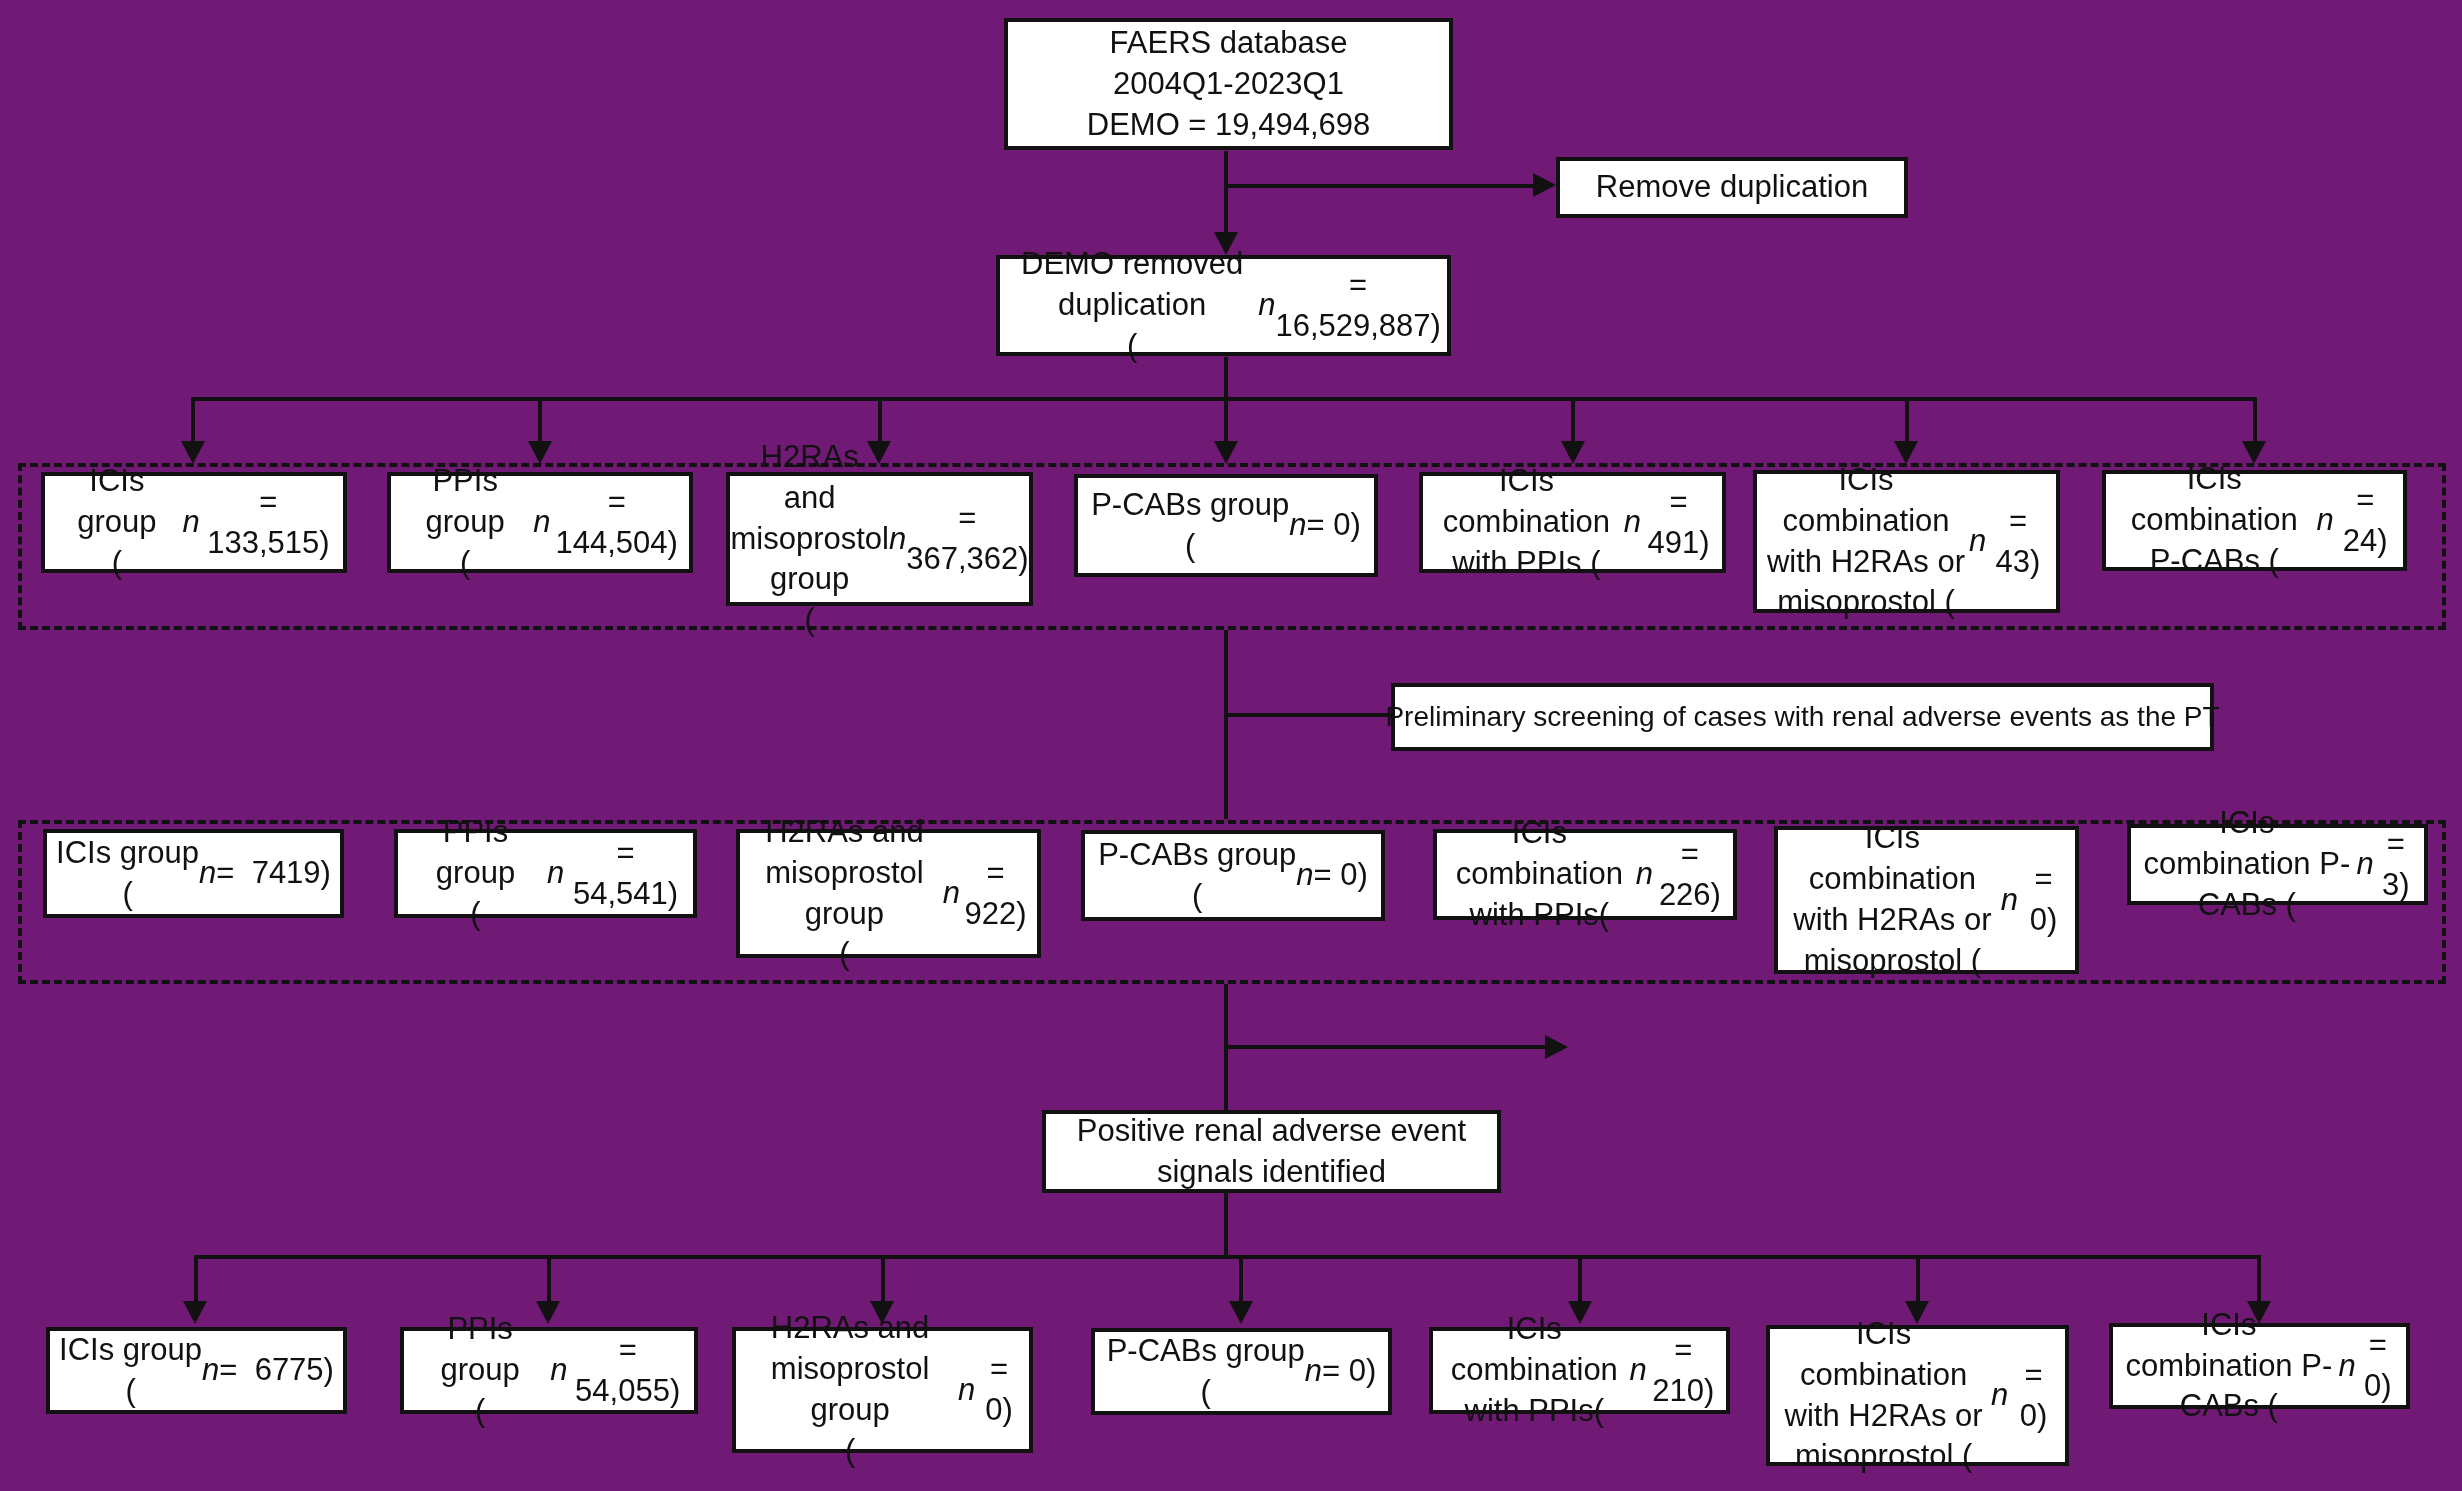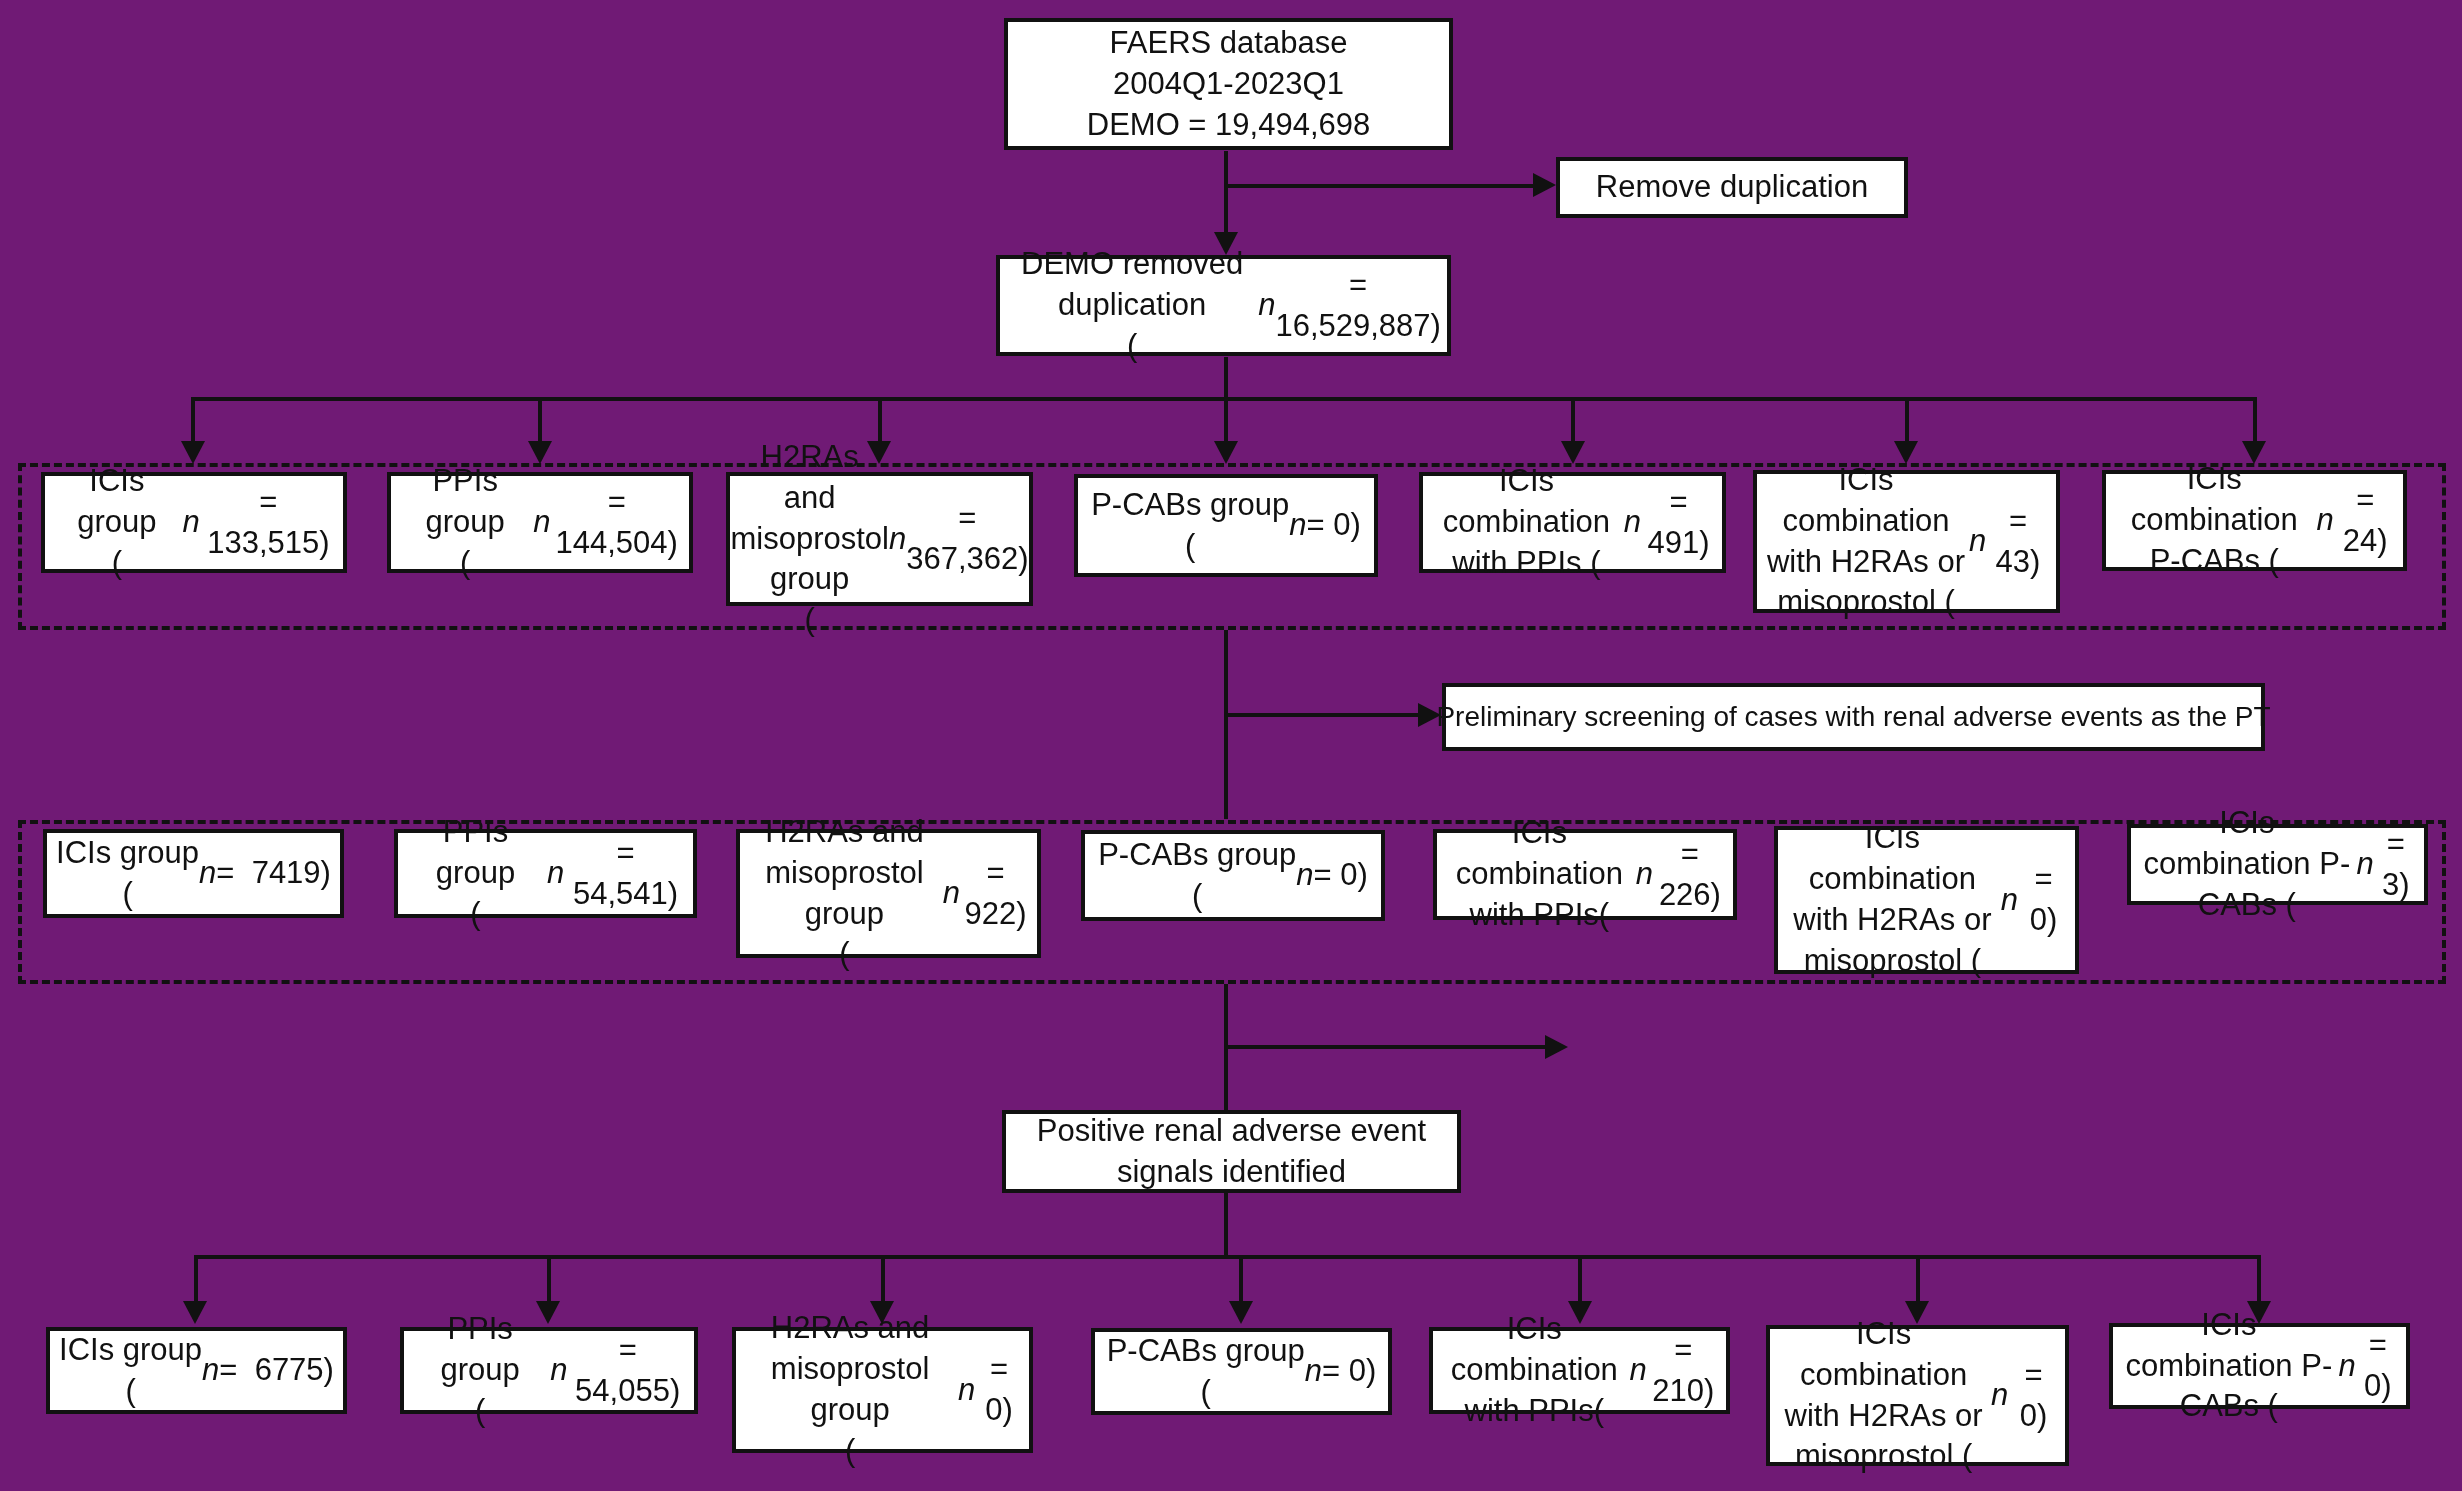--- a/index.html
+++ b/index.html
@@ -101,21 +101,21 @@
   <div class="box" style="left:1753px;top:470px;width:307px;height:143px">ICIs combination
 with H2RAs or
 misoprostol (<i>n</i> = 43)</div>
   <div class="box" style="left:2102px;top:470px;width:305px;height:101px">ICIs combination
 P-CABs (<i>n</i> = 24)</div>
 
   <div class="vline" style="left:1224px;top:630px;height:189px"></div>
   <div class="hline" style="left:1226px;top:713px;width:194px"></div>
   <div class="arrow-right" style="left:1418px;top:703px"></div>
 
-  <div class="box note" style="left:1442px;top:683px;width:823px;height:68px">Preliminary screening of cases with renal adverse events as the PT</div>
+  <div class="box note" style="left:1391px;top:683px;width:823px;height:68px">Preliminary screening of cases with renal adverse events as the PT</div>
 
   <div class="dashed" style="left:18.4px;top:820px;width:2428px;height:164px"></div>
 
   <div class="box" style="left:43px;top:829px;width:301px;height:89px">ICIs group
 (<i>n</i> = &nbsp;7419)</div>
   <div class="box" style="left:394px;top:829px;width:303px;height:89px">PPIs group
 (<i>n</i> = 54,541)</div>
   <div class="box" style="left:736px;top:829px;width:305px;height:129px">H2RAs and
 misoprostol group
 (<i>n</i> = 922)</div>
@@ -127,21 +127,21 @@
 with H2RAs or
 misoprostol (<i>n</i> = 0)</div>
   <div class="box" style="left:2127px;top:824px;width:301px;height:81px">ICIs combination P-
 CABs (<i>n</i> = 3)</div>
 
   <div class="vline" style="left:1224px;top:984px;height:126px"></div>
   <div class="hline" style="left:1226px;top:1045px;width:320px"></div>
   <div class="arrow-right" style="left:1545px;top:1035px"></div>
 
 
-  <div class="box" style="left:1002px;top:1110px;width:459px;height:83px">Positive renal adverse event
+  <div class="box" style="left:1042px;top:1110px;width:459px;height:83px">Positive renal adverse event
 signals identified</div>
 
   <div class="vline" style="left:1224px;top:1193px;height:65px"></div>
   <div class="hline" style="left:196px;top:1255px;width:2063px"></div>
 
   <div class="vline" style="left:194px;top:1255px;height:48px"></div>
   <div class="arrow-down" style="left:183px;top:1301px"></div>
   <div class="vline" style="left:547px;top:1255px;height:48px"></div>
   <div class="arrow-down" style="left:536px;top:1301px"></div>
   <div class="vline" style="left:881px;top:1255px;height:48px"></div>

